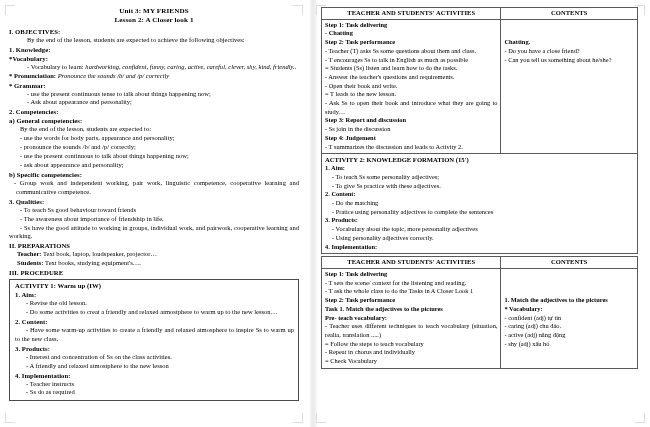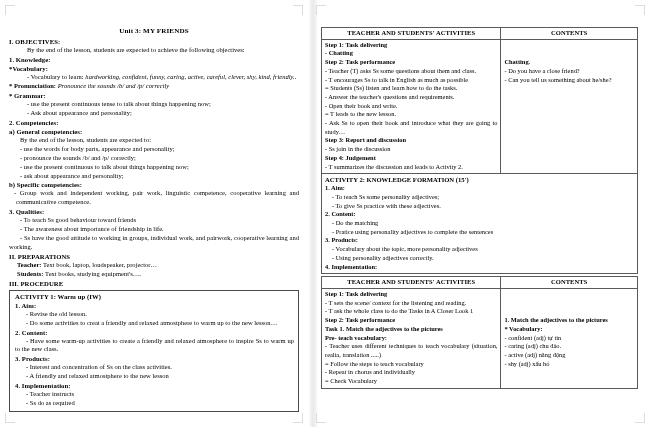--- a/index.html
+++ b/index.html
@@ -52,21 +52,20 @@
   }
   .crop-mark.tl { border-left: 1px solid #dcdcdc;  border-top: 1px solid #dcdcdc; }
   .crop-mark.tr { border-right: 1px solid #dcdcdc; border-top: 1px solid #dcdcdc; }
   .crop-mark.bl { border-left: 1px solid #dcdcdc;  border-bottom: 1px solid #dcdcdc; }
   .crop-mark.br { border-right: 1px solid #dcdcdc; border-bottom: 1px solid #dcdcdc; }
 
   .sheet {
     position: absolute;
     left: 0; right: 0;
     top: 0;
-    margin-top: 20px;
   }
   .page-left .sheet  { padding: 7px 10px 0 9px; }
   .page-right .sheet { padding: 7px 12px 0 12px; }
 
   
   .ttl {
     text-align: center;
     font-weight: bold;
     font-size: 7.1px;
     line-height: 9.4px;
@@ -137,20 +136,21 @@
 
   <div class="page page-left">
     <div class="crop-mark tl" style="left:5px;  top:5px;"></div>
     <div class="crop-mark tr" style="right:6px; top:5px;"></div>
     <div class="crop-mark bl" style="left:5px;  bottom:4px;"></div>
     <div class="crop-mark br" style="right:6px; bottom:4px;"></div>
 
     <div class="sheet">
 
       <div class="ttl">Unit 3: MY FRIENDS</div>
+      <div class="ttl">Lesson 2: A Closer look 1</div>
 
       <div class="h1" style="margin-top:1px;">I. OBJECTIVES:</div>
       <div class="p ind1">By the end of the lesson, students are expected to achieve the following objectives:</div>
 
       <div class="h1">1. Knowledge:</div>
       <div class="h1">*Vocabulary:</div>
       <div class="p ind1"><span>- Vocabulary to learn:</span> <span class="it">hardworking, confident, funny, caring, active, careful, clever, shy, kind, friendly..</span></div>
 
       <div class="p"><span class="b">* Pronunciation:</span> <span class="it">Pronounce the sounds /b/ and /p/ correctly</span></div>
 

